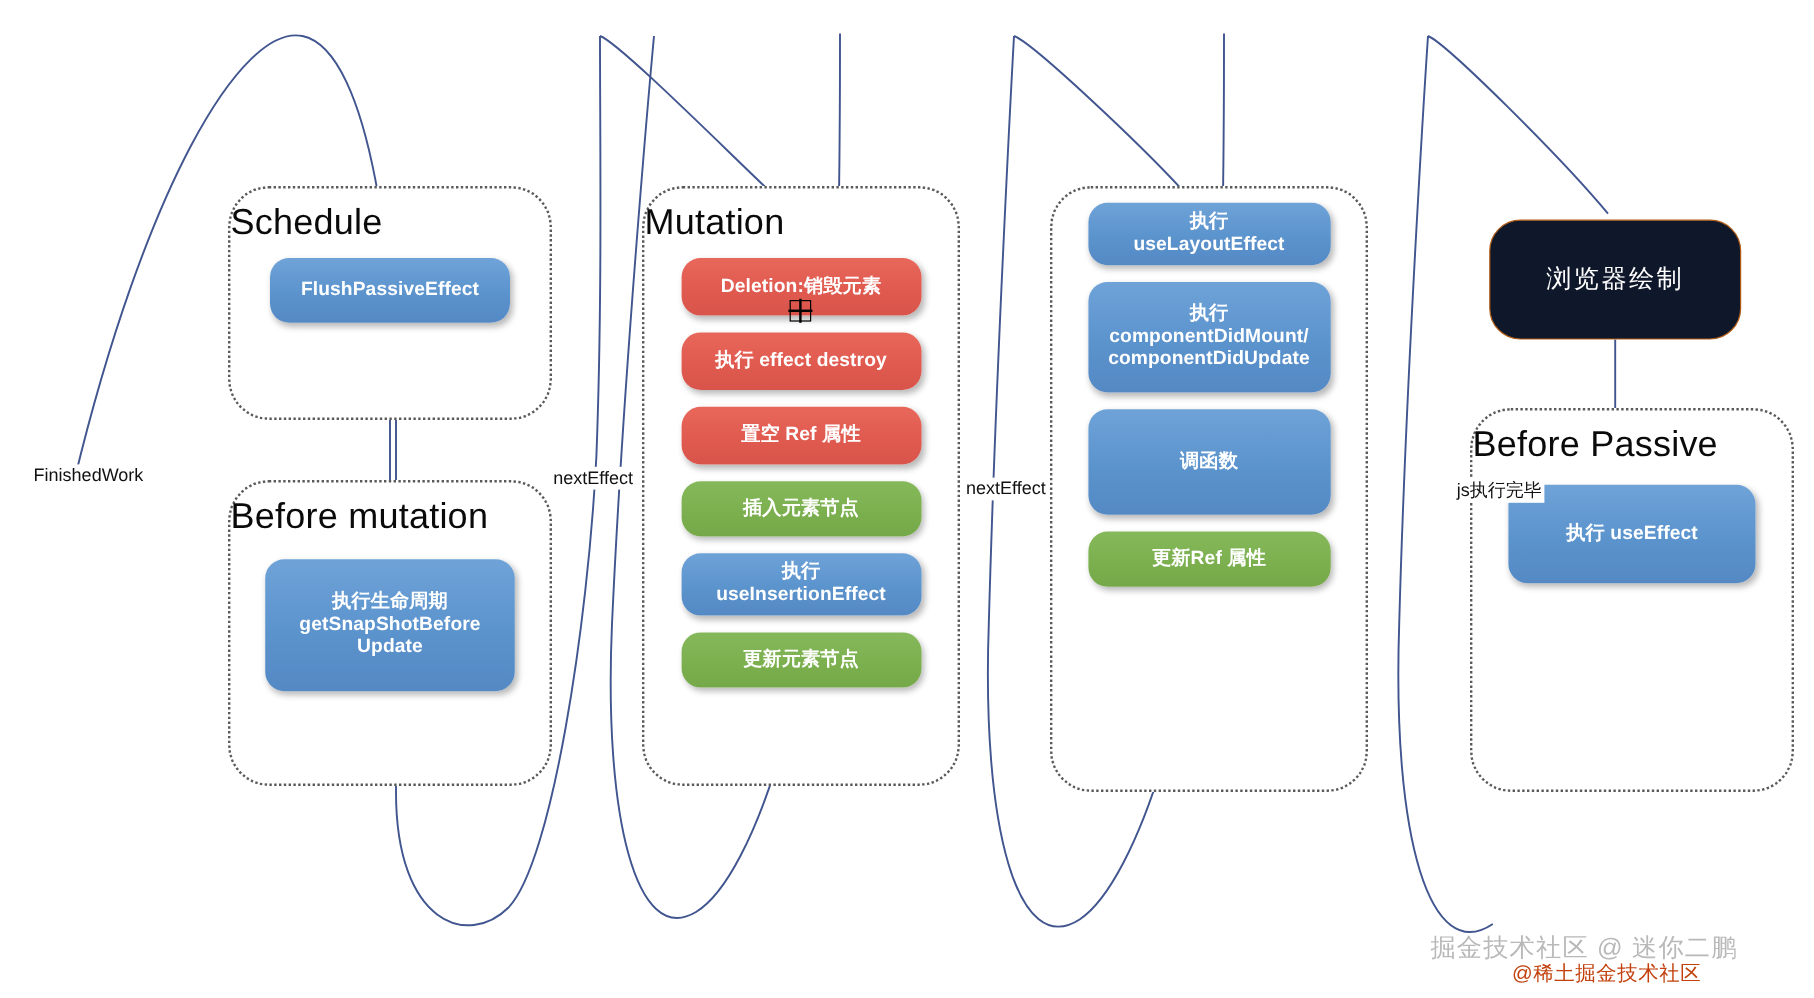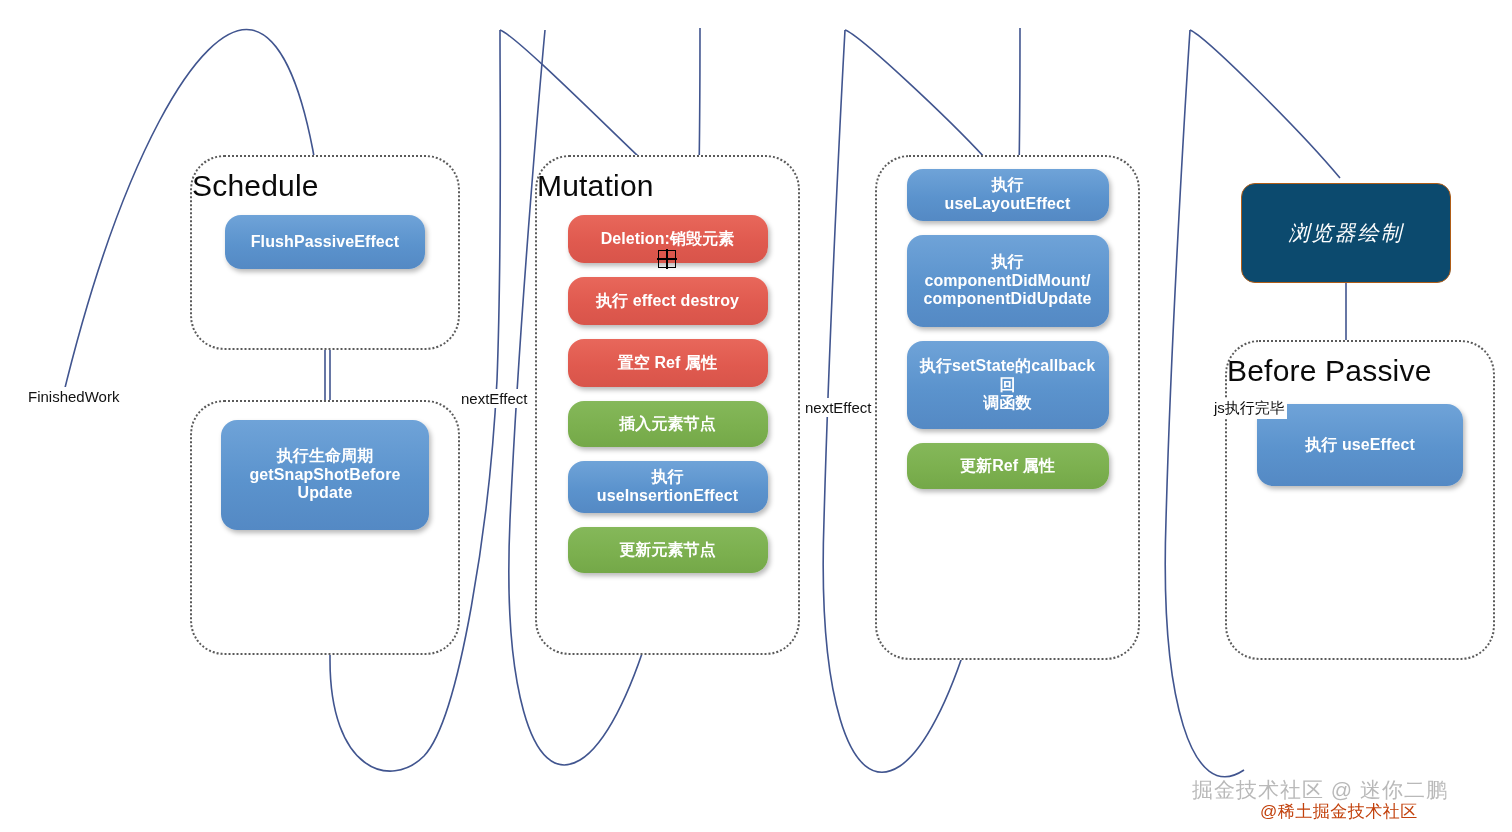--- a/index.html
+++ b/index.html
@@ -64,28 +64,27 @@
     padding: 6px 10px;
     box-shadow: 2px 3px 5px rgba(0,0,0,0.28);
     letter-spacing: .1px;
     line-height: 1.18;
     font-size: 16px;
   }
   .node.blue  { background: linear-gradient(180deg,#6fa3d8 0%, #5b93cd 55%, #5489c4 100%); }
   .node.red   { background: linear-gradient(180deg,#e8675b 0%, #e05a4f 55%, #d8544a 100%); }
   .node.green { background: linear-gradient(180deg,#85b85a 0%, #7cb04f 55%, #74a848 100%); }
   .node.orange{
-    background: #0c4a6e;
+    background: #0f172a;
     border: 1.5px solid #b05d17;
-    border-radius: 14px;
+    border-radius: 26px;
     box-shadow: none;
     font-size: 21px;
     font-weight: 500;
     letter-spacing: 2px;
-    font-style: italic;
   }
 
   
   #phase-schedule       { left: 190px;  top: 155px; width: 270px; height: 195px; }
   #phase-before         { left: 190px;  top: 400px; width: 270px; height: 255px; }
   #phase-mutation       { left: 535px;  top: 155px; width: 265px; height: 500px; }
   #phase-layout         { left: 875px;  top: 155px; width: 265px; height: 505px; }
   #phase-commitpassive  { left: 1225px; top: 340px; width: 270px; height: 320px; }
 
   #node-flushpassive    { width: 200px; height: 54px; }
@@ -190,20 +189,21 @@
   </svg>
 
   <div class="phase" id="phase-schedule">
     <div class="phase-title">Schedule</div>
     <div class="phase-body">
       <div class="node blue" id="node-flushpassive">FlushPassiveEffect</div>
     </div>
   </div>
 
   <div class="phase" id="phase-before">
+    <div class="phase-title">Before mutation</div>
     <div class="phase-body">
       <div class="node blue" id="node-getsnapshot">
         <div>
           <div>执行生命周期</div>
           <div>getSnapShotBefore</div>
           <div>Update</div>
         </div>
       </div>
     </div>
   </div>
@@ -235,21 +235,20 @@
       </div>
       <div class="node blue layout-node" id="l1">
         <div>
           <div>执行</div>
           <div>componentDidMount/</div>
           <div>componentDidUpdate</div>
         </div>
       </div>
       <div class="node blue layout-node" id="l2">
         <div>
-          <div>执行setState的callback回</div>
           <div>调函数</div>
         </div>
       </div>
       <div class="node green layout-node" id="l3">更新Ref 属性</div>
     </div>
   </div>
 
   <div class="node orange" id="node-browserpaint">浏览器绘制</div>
 
   <div class="phase" id="phase-commitpassive">

